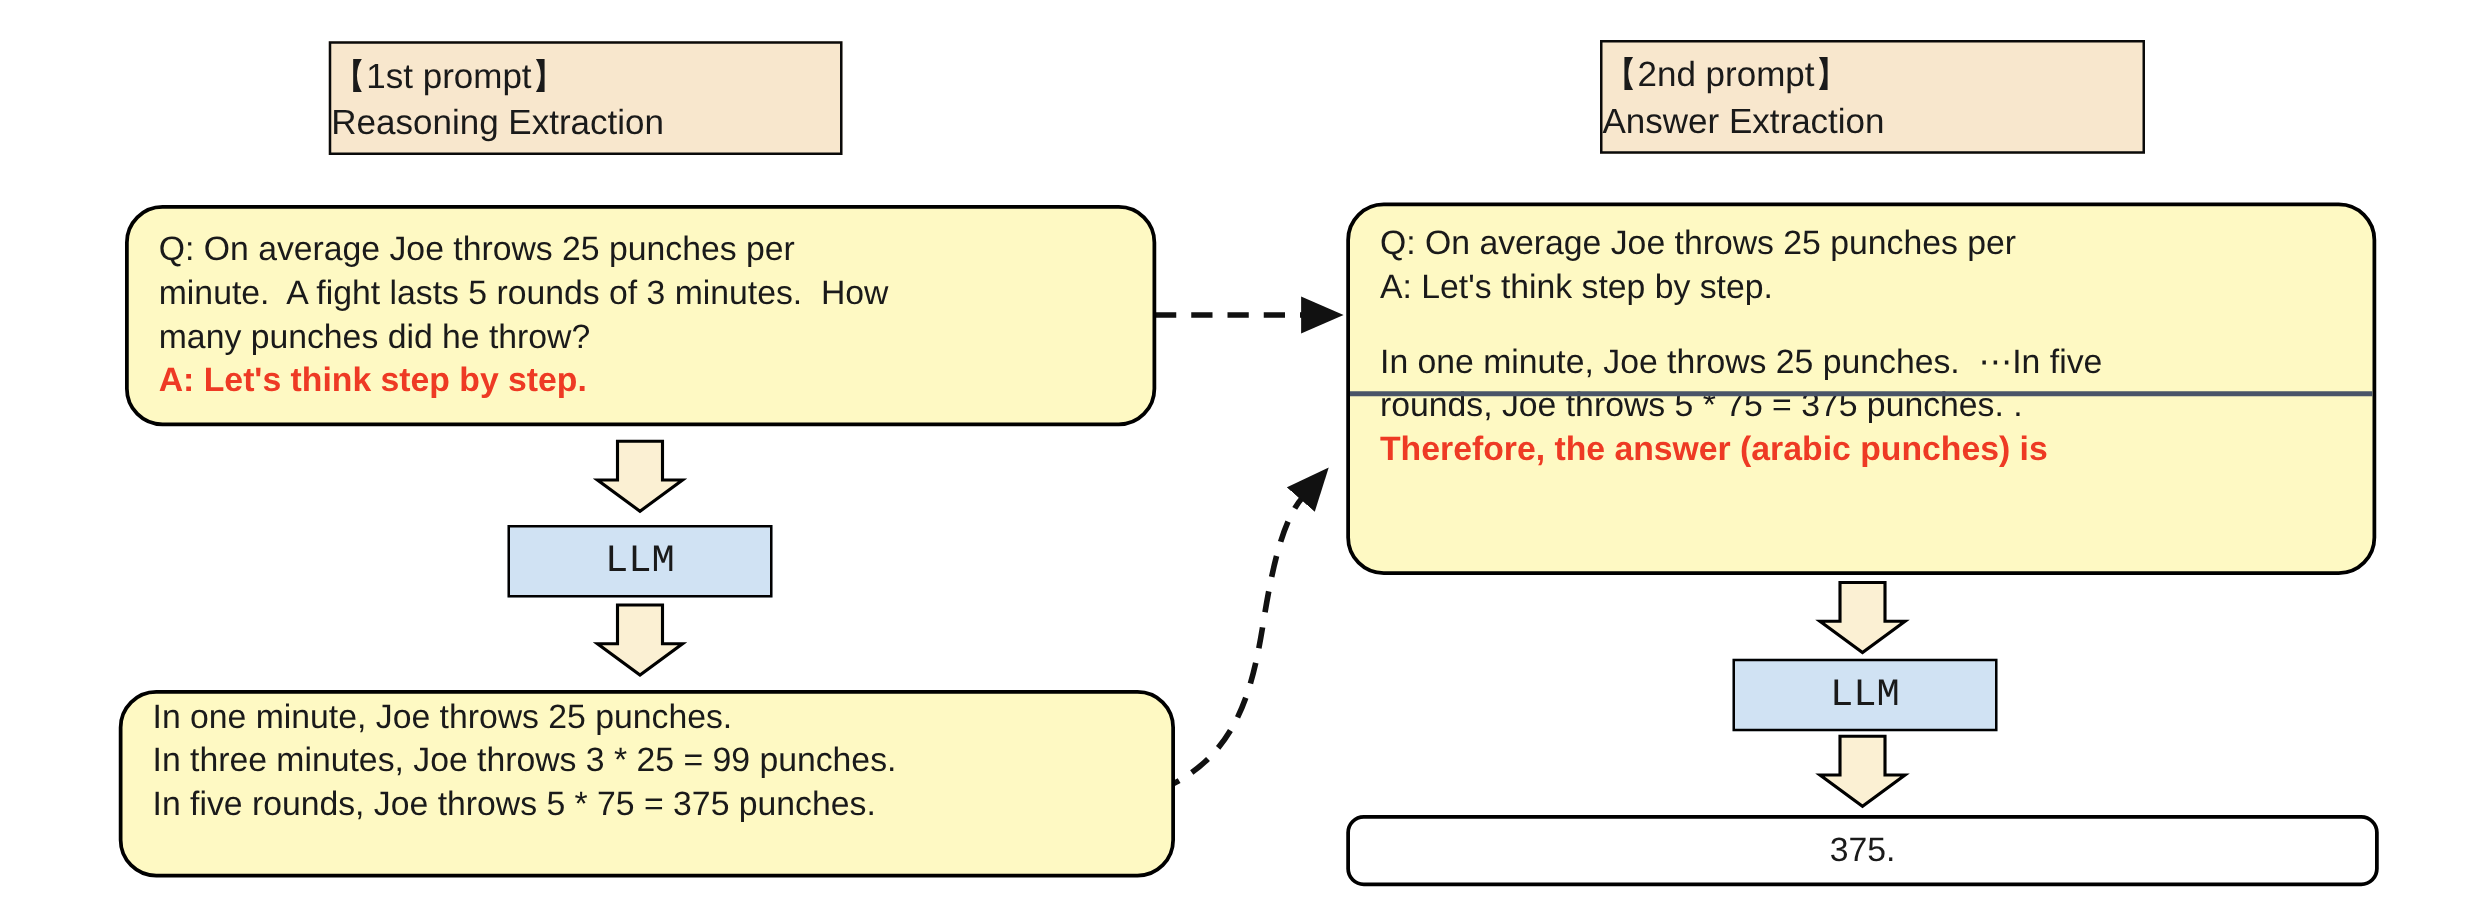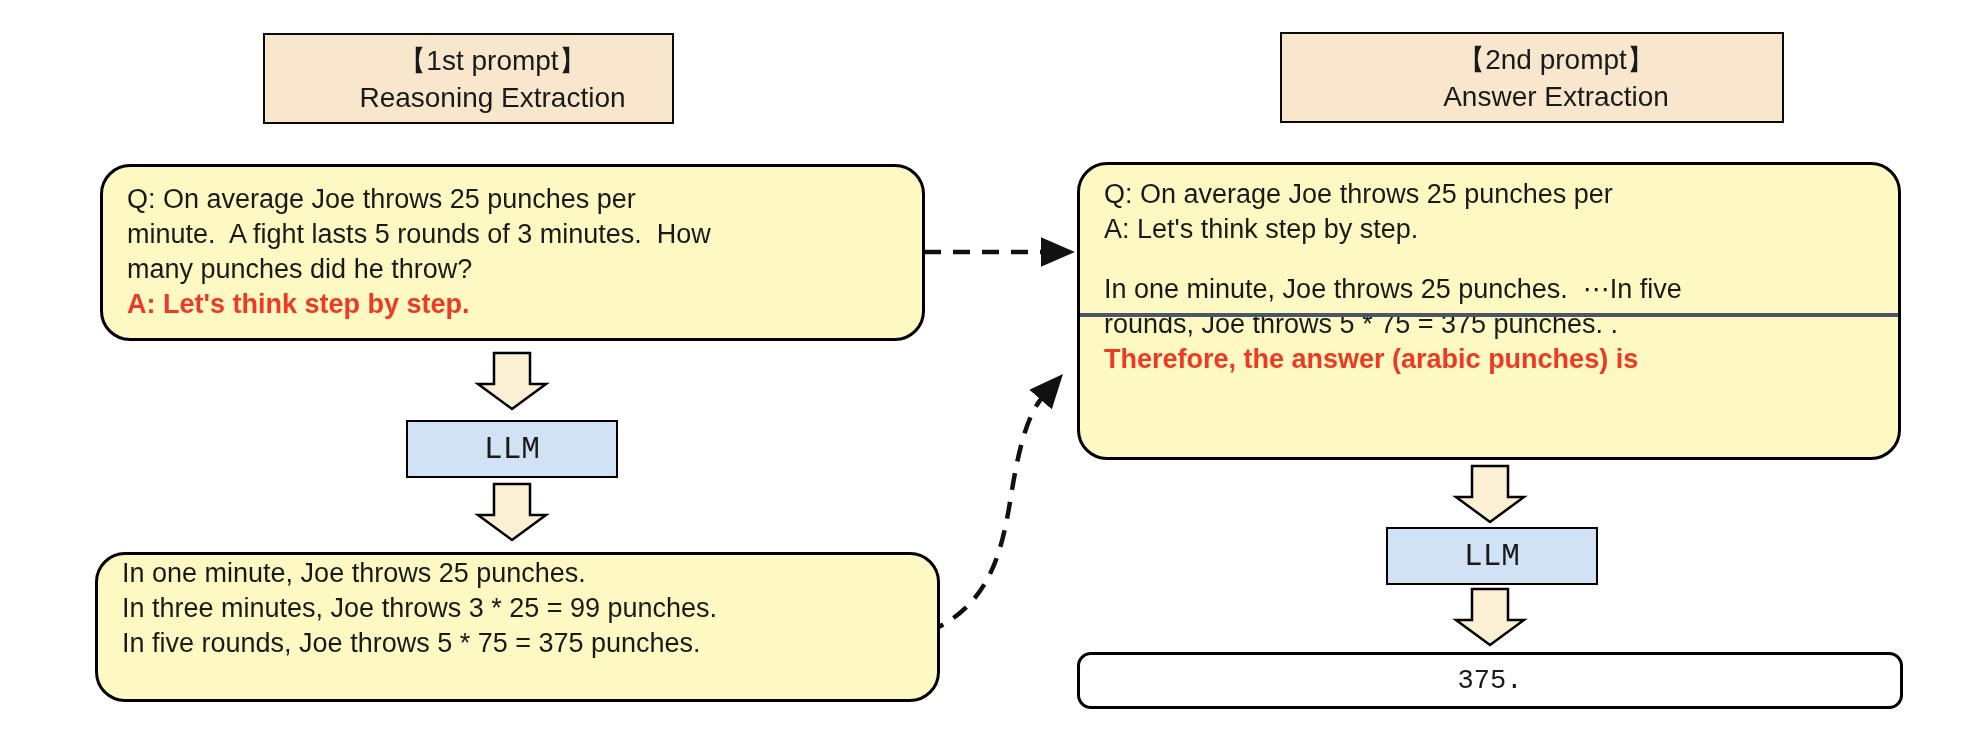--- a/index.html
+++ b/index.html
@@ -15,22 +15,22 @@
   html,body{background:#ffffff;}
   body{font-family:"Liberation Sans","DejaVu Sans",sans-serif;color:var(--text);}
   .canvas{position:relative;width:1978px;height:738px;background:#ffffff;overflow:hidden;}
 
   .overlay{position:absolute;left:0;top:0;width:1978px;height:738px;pointer-events:none;}
 
   .header-box{
     position:absolute;
     background:var(--header_bg);
     border:2.5px solid var(--border);
-    display:flex;flex-direction:column;align-items:center;justify-content:center;
-    font-size:28px;line-height:37px;text-align:center;padding-left:48px;
+    display:flex;flex-direction:column;align-items:flex-start;justify-content:center;
+    font-size:28px;line-height:37px;text-align:center;
   }
   .header-box .subtitle{font-weight:normal;}
 
   .round-box{
     position:absolute;
     background:#fef9c3;
     border:3px solid #000000;
     border-radius:30px;
     padding:15px 24px;
     font-size:27px;line-height:35px;
@@ -102,21 +102,21 @@
   <div class="llm-box" style="left:406px;top:420px;width:212px;height:58px;">
     <span>LLM</span>
   </div>
 
   <div class="round-box" style="left:95px;top:552px;width:845px;height:150px;padding-top:1px;">
     <span class="line">In one minute, Joe throws 25 punches.</span>
     <span class="line">In three minutes, Joe throws 3 * 25 = 99 punches.</span>
     <span class="line">In five rounds, Joe throws 5 * 75 = 375 punches.</span>
   </div>
 
-  <div class="header-box" style="left:1280px;top:32px;width:504px;height:91px;">
+  <div class="header-box" style="left:1280px;top:32px;width:436px;height:91px;">
     <span class="title">【2nd prompt】</span>
     <span class="subtitle">Answer Extraction</span>
   </div>
 
   <div class="round-box" style="left:1077px;top:162px;width:824px;height:298px;padding:0;">
     <div style="padding:12px 24px;">
       <span class="line">Q: On average Joe throws 25 punches per</span>
       <span class="line">A: Let's think step by step.</span>
     </div>
     <div class="divider" style="top:148px;"></div>
@@ -124,17 +124,17 @@
       <span class="line">In one minute, Joe throws 25 punches.  ⋯In five</span>
       <span class="line">rounds, Joe throws 5 * 75 = 375 punches. .</span>
       <span class="red-line">Therefore, the answer (arabic punches) is</span>
     </div>
   </div>
 
   <div class="llm-box" style="left:1386px;top:527px;width:212px;height:58px;">
     <span>LLM</span>
   </div>
 
-  <div class="answer-box" style="left:1077px;top:652px;width:826px;height:57px;font-family:Liberation Mono, monospace;">
+  <div class="answer-box" style="left:1077px;top:652px;width:826px;height:57px;">
     <span>375.</span>
   </div>
 
 </div>
 
 </body></html>

